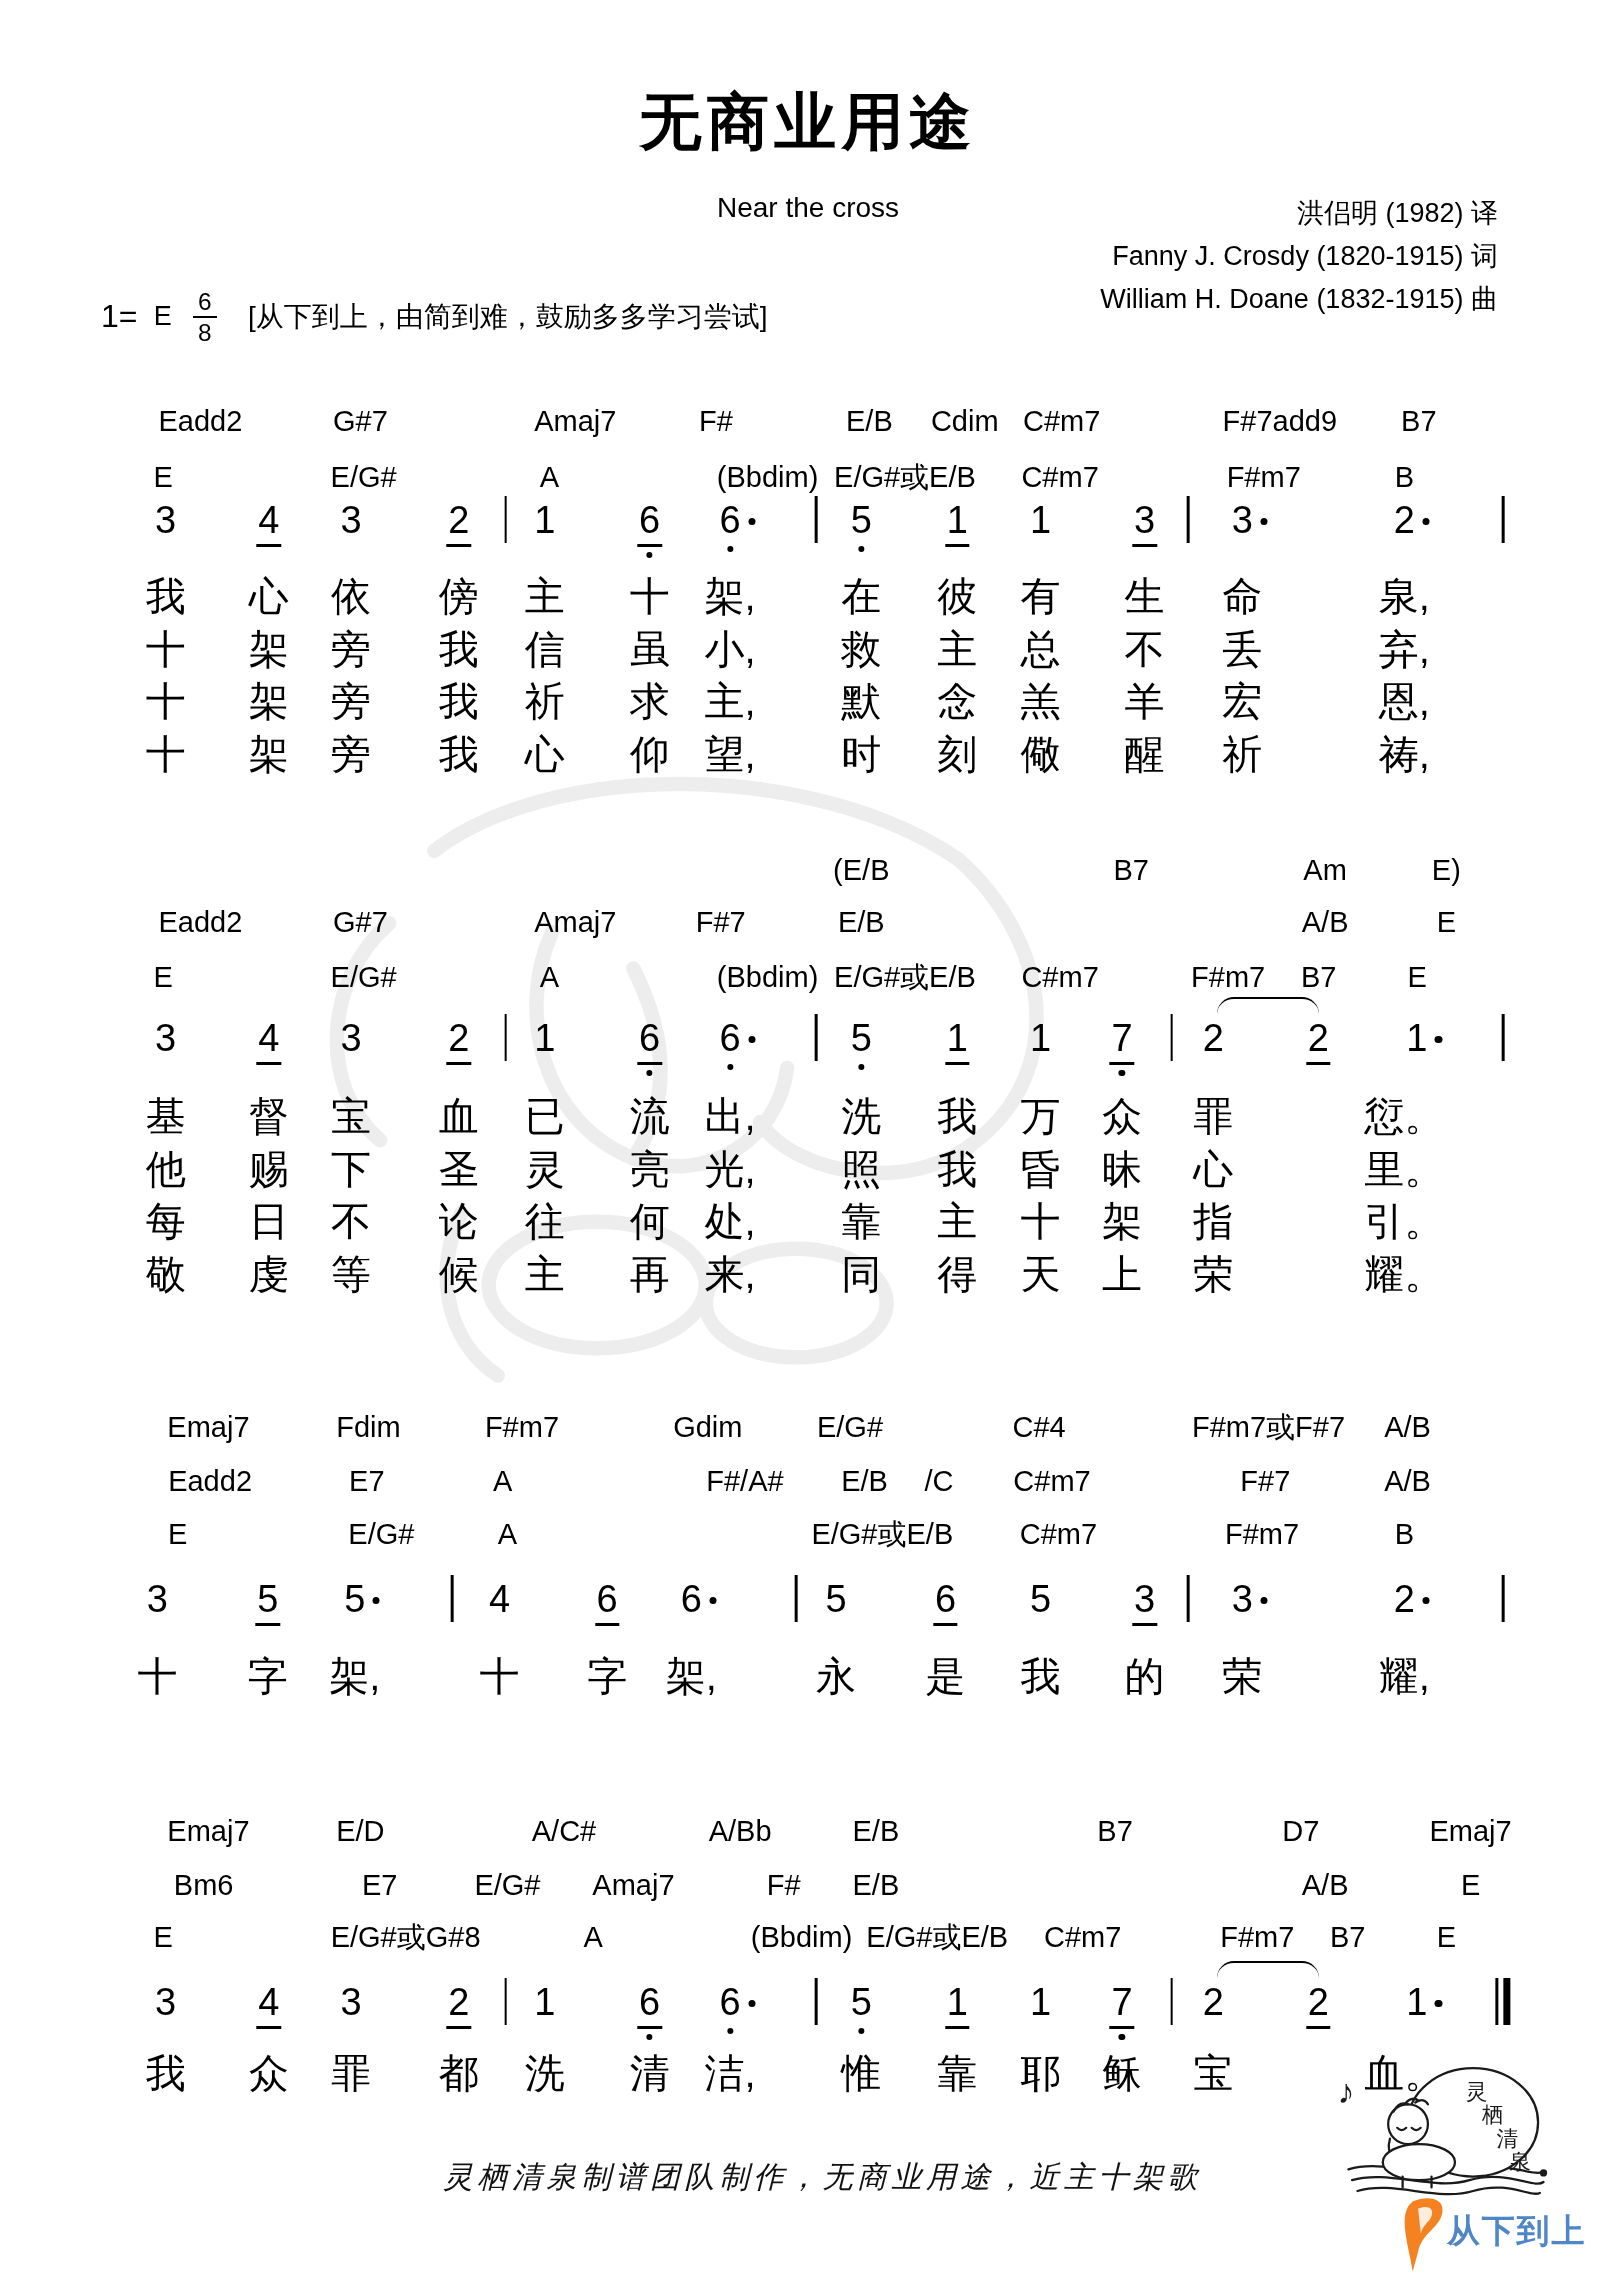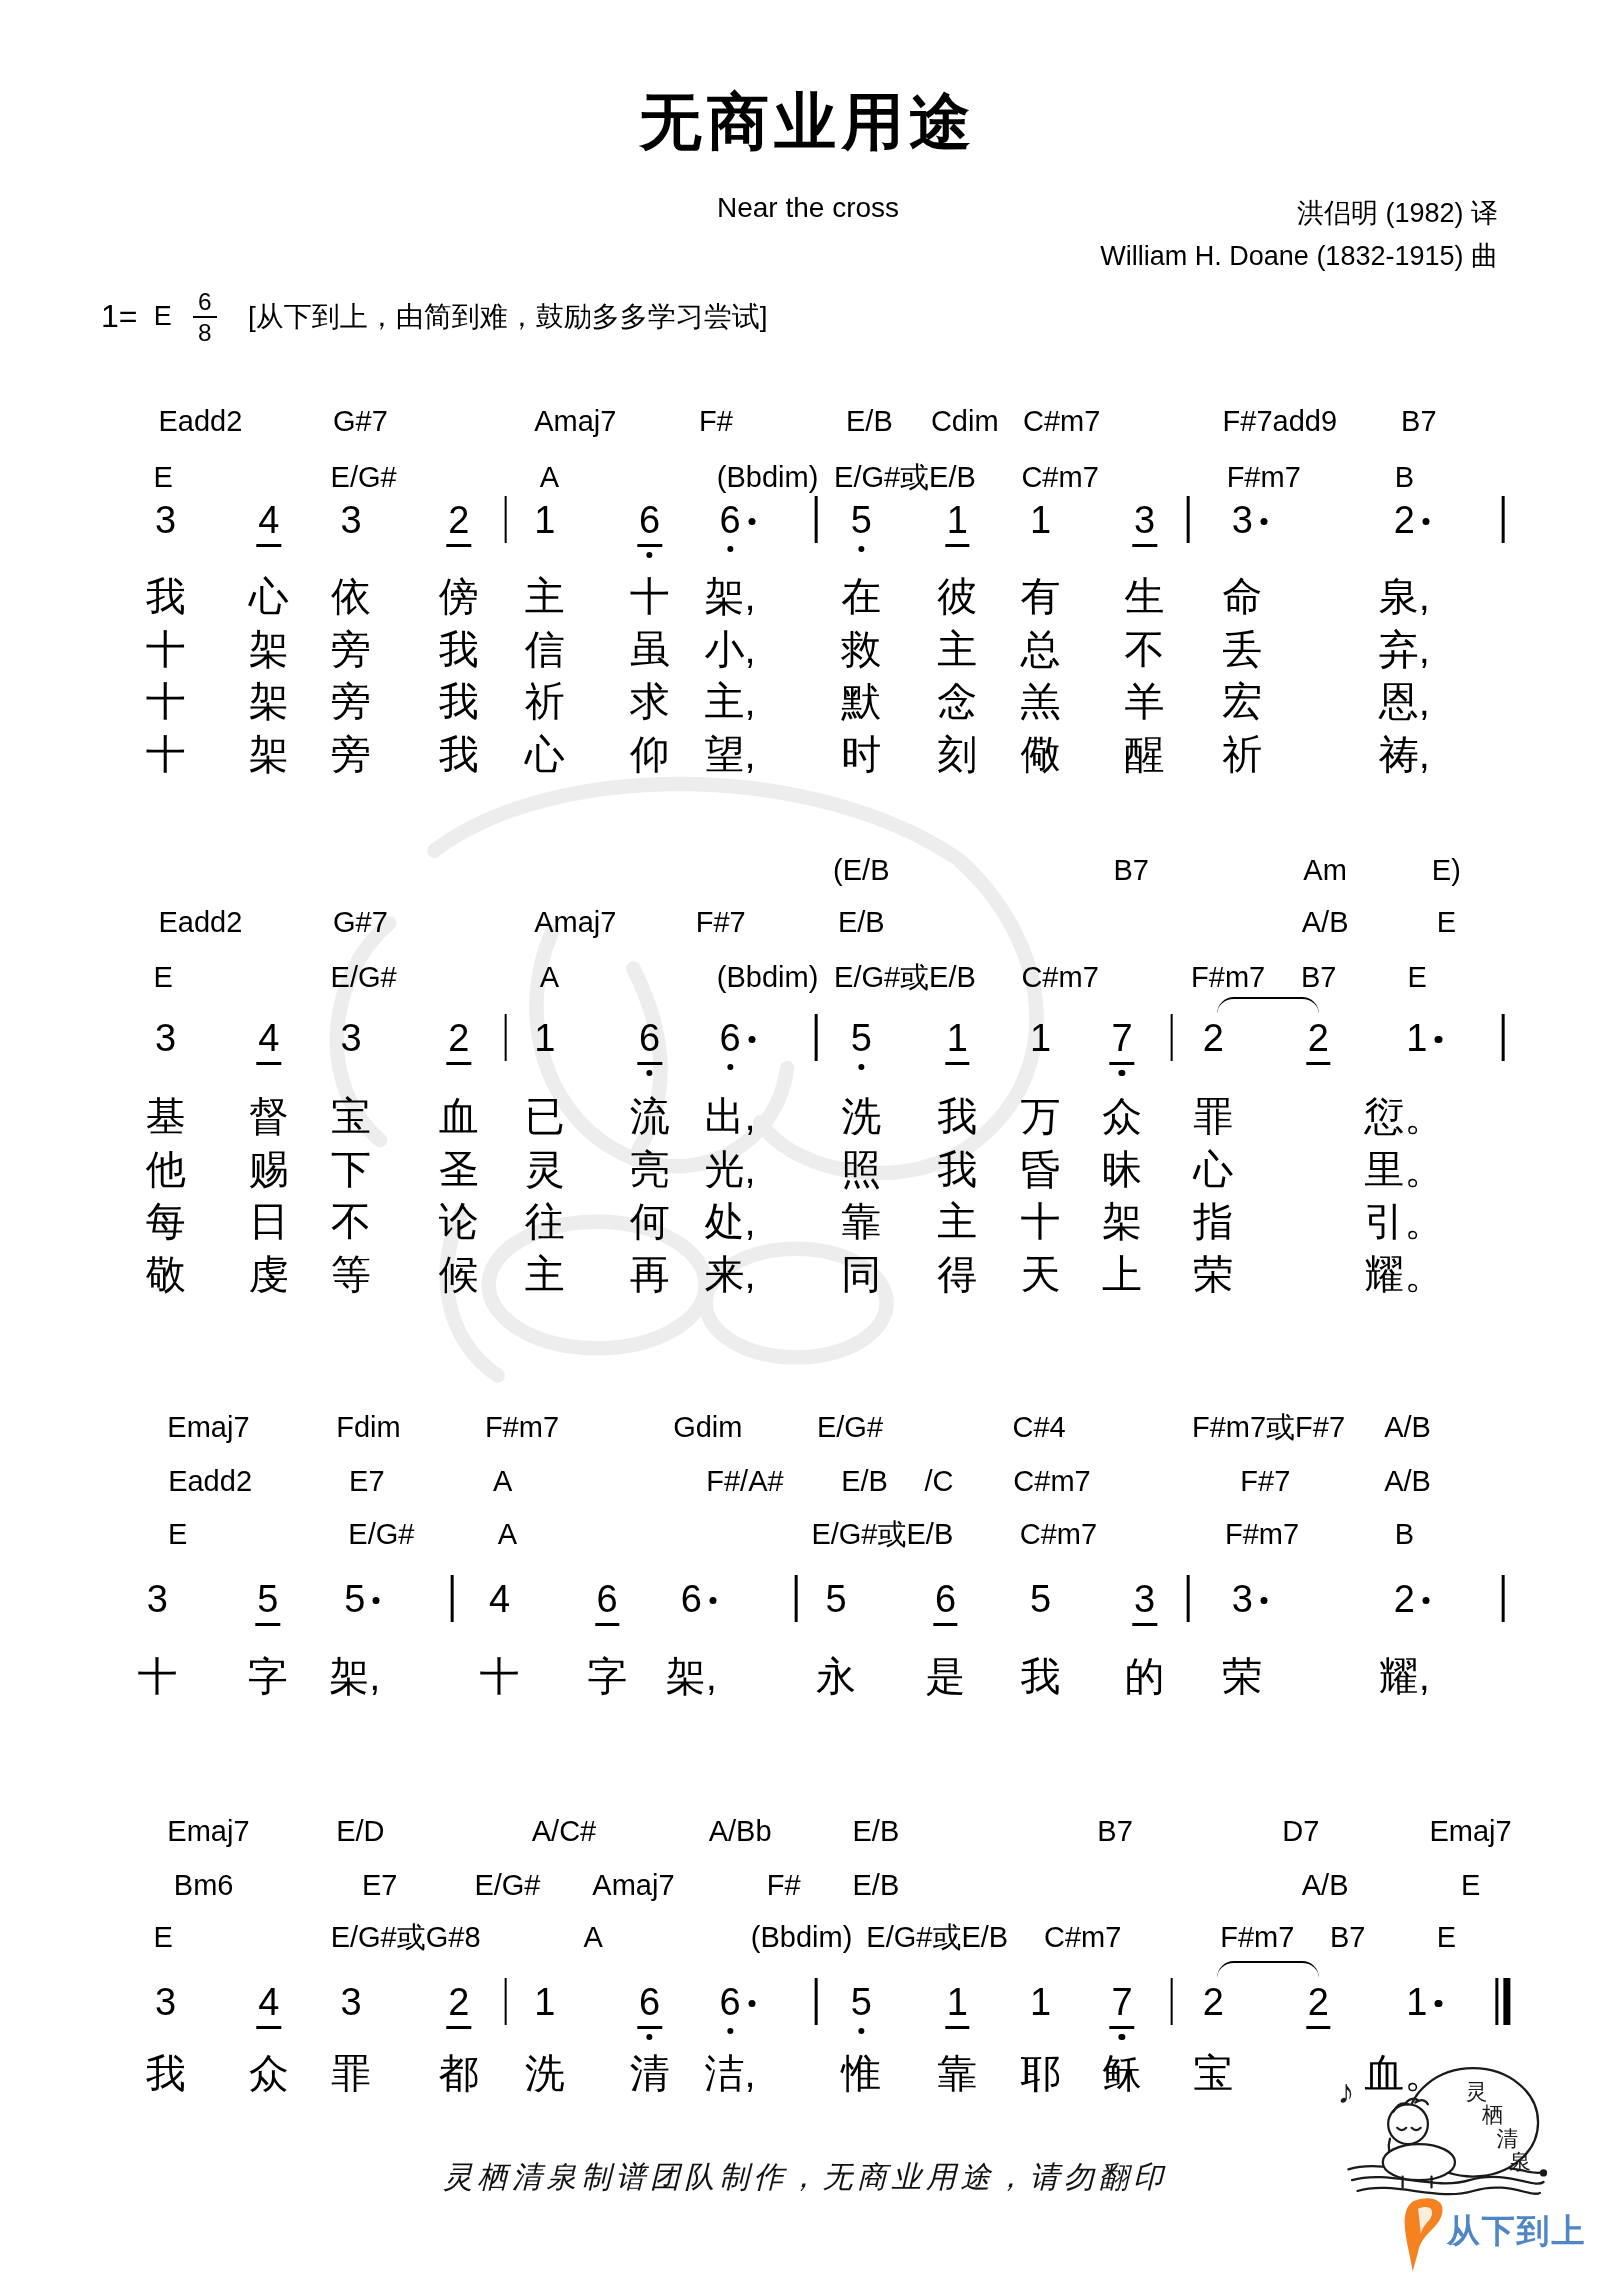--- a/index.html
+++ b/index.html
@@ -86,20 +86,21 @@
       <ellipse cx="700" cy="620" rx="100" ry="60"></ellipse>
       <path d="M330 520 C300 580 310 660 370 700"></path>
     </g>
   </svg>
 
   <div class="title">无商业用途</div>
   <div class="subtitle">Near the cross</div>
 
   <div class="credits">
     <div>洪侣明 (1982) 译</div>
+    <div>Fanny J. Crosdy (1820-1915) 词</div>
     <div>William H. Doane (1832-1915) 曲</div>
   </div>
 
   <div class="keyline">
     <span class="kp">1=</span>
     <span class="kn keynote">E</span>
     <span class="tsig">
       <span class="tsig-top">6</span>
       <span class="tsig-bot">8</span>
     </span>
@@ -391,21 +392,21 @@
       <div class="syll" style="top: 2052px; left: 40.2%;">清</div>
       <div class="syll" style="top: 2052px; left: 45.18%;">洁,</div>
       <div class="syll" style="top: 2052px; left: 53.3%;">惟</div>
       <div class="syll" style="top: 2052px; left: 59.24%;">靠</div>
       <div class="syll" style="top: 2052px; left: 64.39%;">耶</div>
       <div class="syll" style="top: 2052px; left: 69.43%;">稣</div>
       <div class="syll" style="top: 2052px; left: 75.08%;">宝</div>
       <div class="syll" style="top: 2052px; left: 86.9%;">血。</div>
     </div>
 
-  <div class="footer-note">灵栖清泉制谱团队制作，无商业用途，请勿翻印</div>
+  <div class="footer-note">灵栖清泉制谱团队制作，无商业用途，近主十架歌</div>
 
   <svg class="sheep-logo" width="222" height="149" viewBox="0 0 245 165">
     <g stroke="#1a1a1a" fill="none" stroke-width="2.5" stroke-linecap="round">
       <path d="M20 120 C60 108 110 132 150 120 C190 108 225 130 238 122"></path>
       <path d="M24 132 C64 120 114 144 154 132 C194 120 226 142 236 134"></path>
       <path d="M30 144 C70 132 118 156 158 144 C196 132 224 152 232 146"></path>
       <ellipse cx="158" cy="68" rx="72" ry="60" fill="#ffffff"></ellipse>
       <circle cx="86" cy="70" r="22" fill="#ffffff"></circle>
       <path d="M70 56 q6 -12 16 -8 M82 48 q8 -10 16 -4 M94 46 q10 -6 14 2"></path>
       <path d="M74 74 q5 5 10 0 M90 74 q5 5 10 0"></path>

